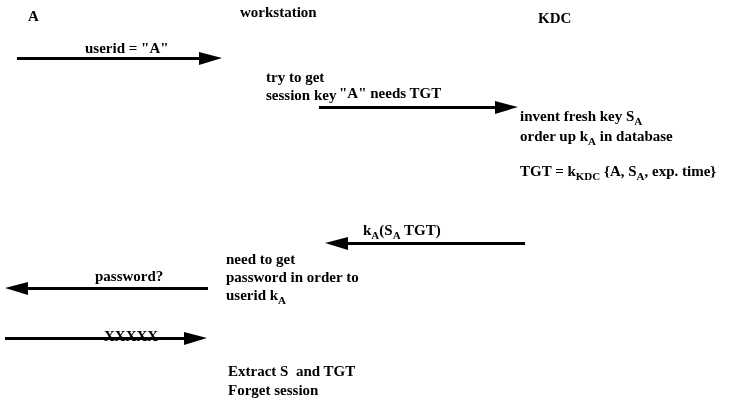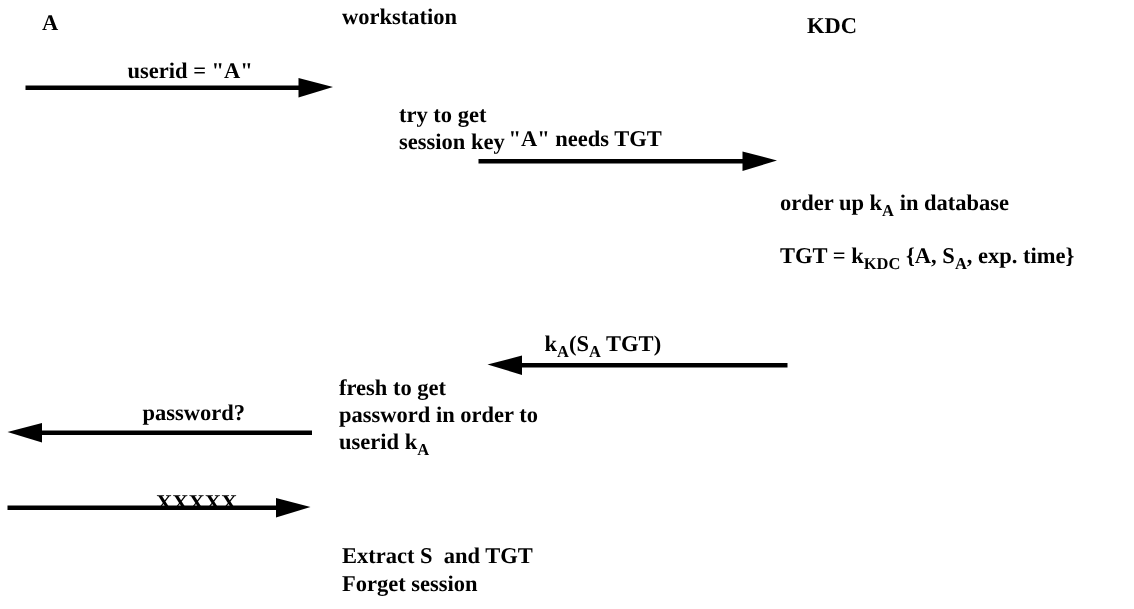--- a/index.html
+++ b/index.html
@@ -58,47 +58,48 @@
     border-right: 23px solid #000000;
   }
   .lines-19 { line-height: 19px; }
 </style>
 </head>
 <body>
 
 <div class="canvas">
 
   <div class="txt" style="left:28px; top:7px;">A</div>
-  <div class="txt" style="left:228px; top:3px;">workstation</div>
+  <div class="txt" style="left:240px; top:3px;">workstation</div>
   <div class="txt" style="left:538px; top:9px;">KDC</div>
 
   <div class="txt" style="left:85px; top:39px;">userid = "A"</div>
   <div class="arrow right" style="left:17px; top:52px; width:205px;">
     <div class="shaft"></div>
     <div class="head"></div>
   </div>
 
   <div class="txt" style="left:230px; top:68px;margin-left:36px;"><span>try to get</span><br><span>session key</span></div>
 
   <div class="txt" style="left:339px; top:84px;">"A" needs TGT</div>
   <div class="arrow right" style="left:319px; top:101px; width:199px;">
     <div class="shaft"></div>
     <div class="head"></div>
   </div>
 
+  <div class="txt" style="left:520px; top:107px;"><span>invent fresh key S</span><span class="sub">A</span></div>
   <div class="txt" style="left:520px; top:127px;"><span>order up k</span><span class="sub">A</span><span> in database</span></div>
   <div class="txt" style="left:520px; top:162px;"><span>TGT = k</span><span class="sub">KDC</span><span> {A, S</span><span class="sub">A</span><span>, exp. time}</span></div>
 
   <div class="txt" style="left:363px; top:221px;"><span>k</span><span class="sub">A</span><span>(S</span><span class="sub">A</span><span> TGT)</span></div>
   <div class="arrow left" style="left:325px; top:237px; width:200px;">
     <div class="shaft"></div>
     <div class="head"></div>
   </div>
 
-  <div class="txt" style="left:226px; top:250px;"><span>fresh to get</span><br><span>password in order to</span><br><span>userid k</span><span class="sub">A</span></div>
+  <div class="txt" style="left:226px; top:250px;"><span>need to get</span><br><span>password in order to</span><br><span>userid k</span><span class="sub">A</span></div>
 
   <div class="txt" style="left:95px; top:267px;">password?</div>
   <div class="arrow left" style="left:5px; top:282px; width:203px;">
     <div class="shaft"></div>
     <div class="head"></div>
   </div>
 
   <div class="txt" style="left:104px; top:327px;">XXXXX</div>
   <div class="arrow right" style="left:5px; top:332px; width:202px;">
     <div class="shaft"></div>

